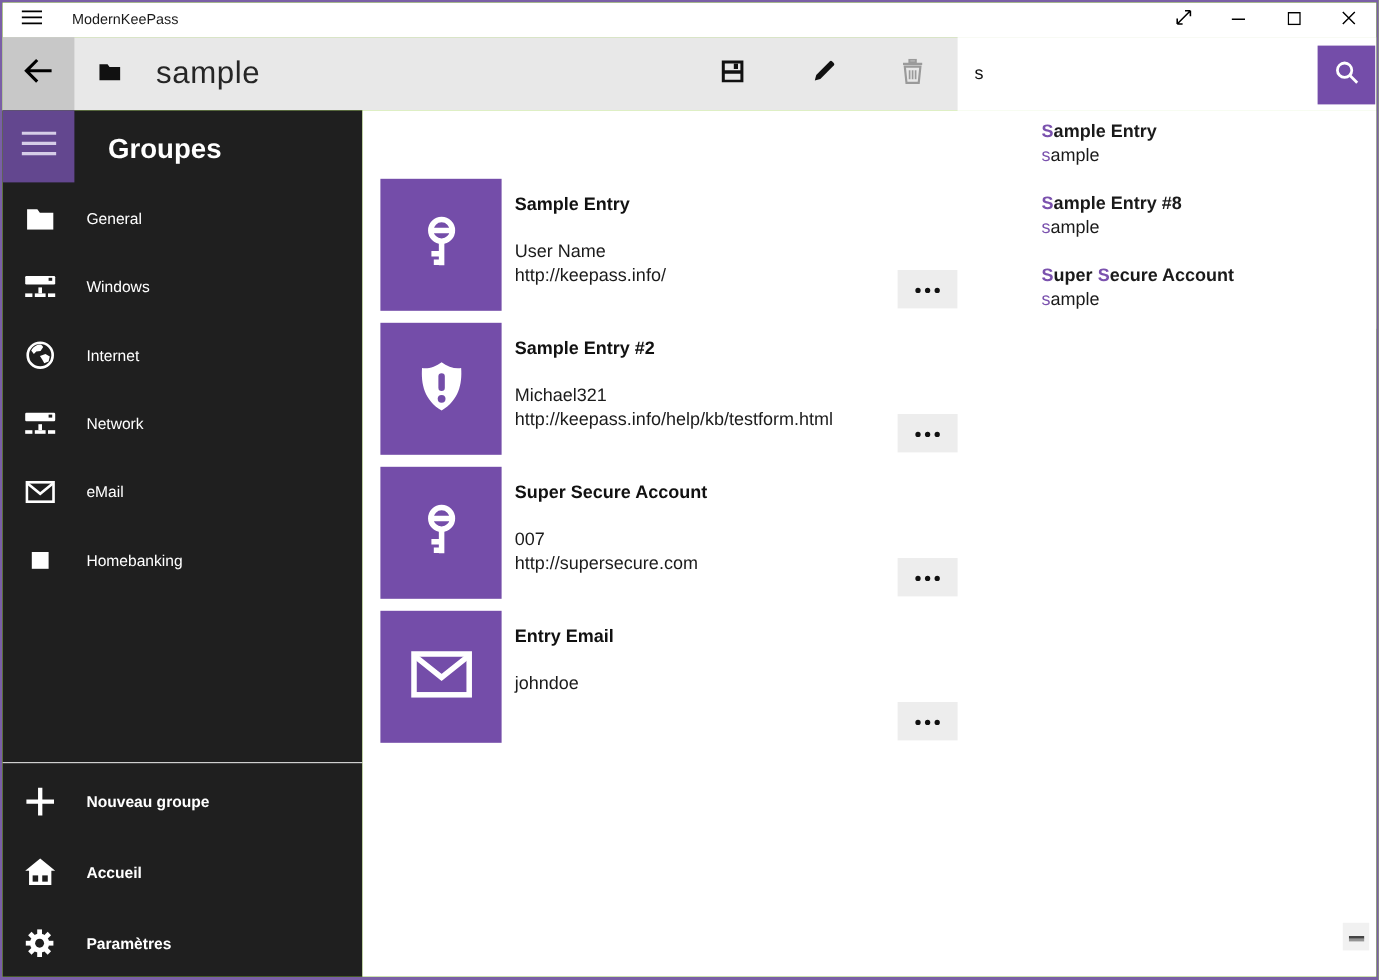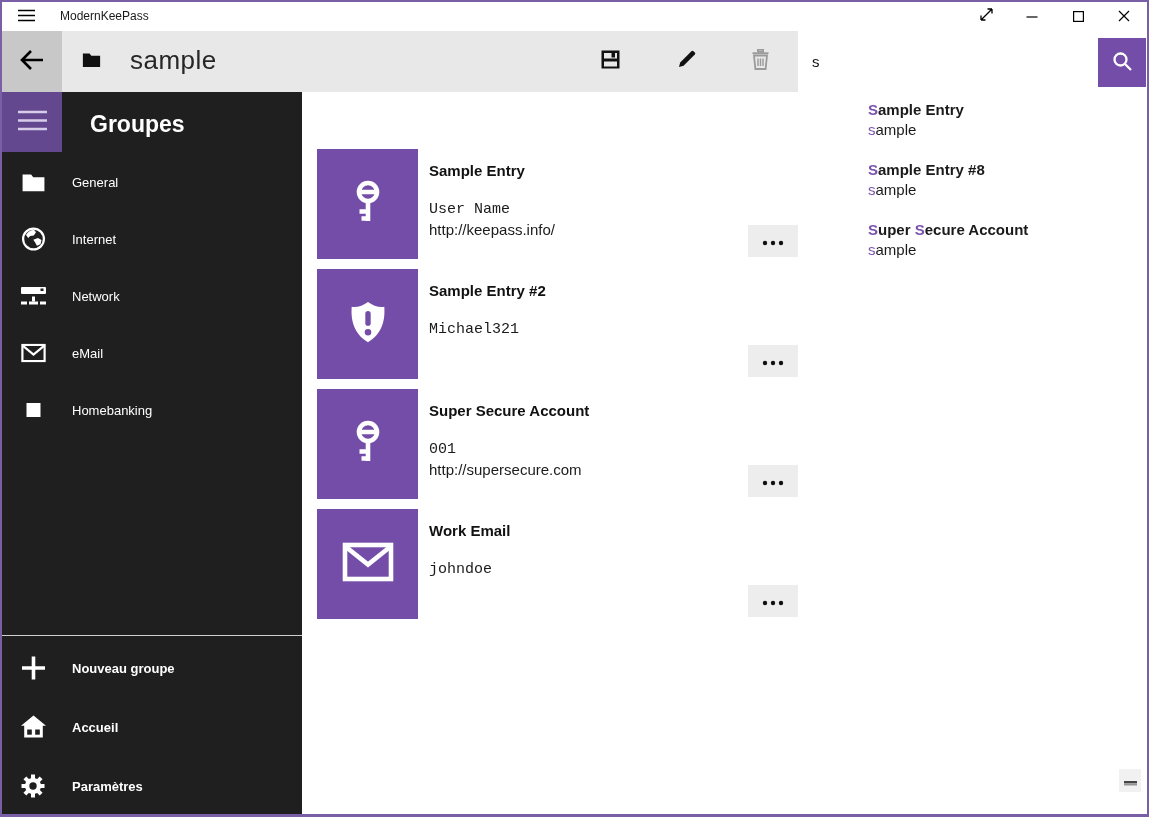--- a/index.html
+++ b/index.html
@@ -37,21 +37,21 @@
   .side-icon{position:absolute;left:17px;top:50%;transform:translateY(-50%);width:28px;display:flex;justify-content:center;}
   .side-label{position:absolute;left:70px;top:50%;transform:translateY(-50%);font-size:13px;}
   .side-sep{position:absolute;left:0;top:543px;width:100%;height:1px;background:#cfcfcf;}
   .side-footer-item{position:absolute;left:0;width:100%;height:58px;cursor:pointer;}
   .side-footer-item .side-label{font-weight:700;}
   
   .main{position:absolute;left:300px;top:90px;right:0;bottom:0;background:#fff;}
   .entry-row{position:absolute;left:15px;width:490px;height:110px;cursor:pointer;}
   .tile{position:absolute;left:0;top:0;width:101px;height:110px;background:#744da9;display:flex;align-items:center;justify-content:center;}
   .entry-title{position:absolute;left:112px;top:13px;font-size:15px;font-weight:700;color:#111;white-space:nowrap;}
-  .entry-user{position:absolute;left:112px;top:52px;font-size:15px;color:#1b1b1b;white-space:nowrap;font-family:Liberation Mono, monospace;}
+  .entry-user{position:absolute;left:112px;top:52px;font-size:15px;color:#1b1b1b;white-space:nowrap;}
   .entry-url{position:absolute;left:112px;top:72px;font-size:15px;color:#1b1b1b;white-space:nowrap;}
   .more-btn{position:absolute;left:431px;top:76px;width:50px;height:32px;background:#ededed;display:flex;align-items:center;justify-content:center;cursor:pointer;}
   
   .zoom-out-btn{position:absolute;left:1117px;top:767px;width:22px;height:23px;background:#f1f1f1;display:flex;align-items:center;justify-content:center;cursor:pointer;z-index:6;}
 </style>
 </head>
 <body>
 
 <div class="window">
 
@@ -162,43 +162,58 @@
     </div>
     <div class="side-header">Groupes</div>
     <div class="group-list" id="group-list">
         <div class="side-item">
           <span class="side-icon">
             <svg width="25" height="19" viewBox="0 0 25 20">
               <path fill="#fff" d="M1 2h9l2.2 3H24v15H1z"></path>
             </svg>
           </span>
           <span class="side-label">General</span>
-        </div>
-        <div class="side-item">
-          <span class="side-icon">
-            <svg width="25" height="25" viewBox="0 0 25 25">
-              <circle cx="12.5" cy="12.5" r="10.4" fill="none" stroke="#fff" stroke-width="2.2"></circle>
-              <path fill="#fff" d="M5 8.5c2-3.8 6.2-5.4 8.4-4.8l1.6 2-2.2 3.2-3.6.5-2 2zM12.3 13.2l4.6-1.6 3.6 2-1 4.2-3.6 1.5-1.6-3.1z"></path>
-            </svg>
-          </span>
-          <span class="side-label">Internet</span>
         </div>
         <div class="side-item">
           <span class="side-icon">
             <svg width="27" height="23" viewBox="0 0 27 23">
               <g fill="#fff">
                 <rect x="1" y="2.5" width="25" height="7" rx="1"></rect>
                 <rect x="1" y="17" width="6" height="3"></rect>
                 <rect x="20" y="17" width="6" height="3"></rect>
                 <rect x="9" y="17" width="9" height="3"></rect>
                 <rect x="12" y="12" width="3" height="5"></rect>
               </g>
               <rect x="20.5" y="4" width="3" height="2.5" fill="#1f1f1f"></rect>
             </svg>
           </span>
+          <span class="side-label">Windows</span>
+        </div>
+        <div class="side-item">
+          <span class="side-icon">
+            <svg width="25" height="25" viewBox="0 0 25 25">
+              <circle cx="12.5" cy="12.5" r="10.4" fill="none" stroke="#fff" stroke-width="2.2"></circle>
+              <path fill="#fff" d="M5 8.5c2-3.8 6.2-5.4 8.4-4.8l1.6 2-2.2 3.2-3.6.5-2 2zM12.3 13.2l4.6-1.6 3.6 2-1 4.2-3.6 1.5-1.6-3.1z"></path>
+            </svg>
+          </span>
+          <span class="side-label">Internet</span>
+        </div>
+        <div class="side-item">
+          <span class="side-icon">
+            <svg width="27" height="23" viewBox="0 0 27 23">
+              <g fill="#fff">
+                <rect x="1" y="2.5" width="25" height="7" rx="1"></rect>
+                <rect x="1" y="17" width="6" height="3"></rect>
+                <rect x="20" y="17" width="6" height="3"></rect>
+                <rect x="9" y="17" width="9" height="3"></rect>
+                <rect x="12" y="12" width="3" height="5"></rect>
+              </g>
+              <rect x="20.5" y="4" width="3" height="2.5" fill="#1f1f1f"></rect>
+            </svg>
+          </span>
           <span class="side-label">Network</span>
         </div>
         <div class="side-item">
           <span class="side-icon">
             <svg width="25" height="19" viewBox="0 0 25 19" fill="none" stroke="#fff" stroke-width="2.2">
               <rect x="1.4" y="1.4" width="22.2" height="16.2"></rect>
               <path d="M2 2.4l10.5 8.6L23 2.4"></path>
             </svg>
           </span>
           <span class="side-label">eMail</span>
@@ -272,54 +287,55 @@
       <div class="entry-row" style="top: 177px;">
         <div class="tile">
           <span><svg width="46" height="46" viewBox="0 0 48 48">
               <path fill="#fff" d="M24 3c5 4 12 6 17 5 1 14-2 28-17 37C9 36 6 22 7 8c5 1 12-1 17-5z"></path>
               <rect x="21.2" y="12.5" width="5.6" height="15.5" rx="2.8" fill="#744da9"></rect>
               <circle cx="24" cy="34.8" r="3.4" fill="#744da9"></circle>
             </svg></span>
         </div>
         <div class="entry-title">Sample Entry #2</div>
         <div class="entry-user">Michael321</div>
+        <div class="entry-url">http://keepass.info/help/kb/testform.html</div>
         <div class="more-btn">
           <span><svg width="22" height="6" viewBox="0 0 22 6" fill="#111">
               <circle cx="3" cy="3" r="2.2"></circle>
               <circle cx="11" cy="3" r="2.2"></circle>
               <circle cx="19" cy="3" r="2.2"></circle>
             </svg></span>
         </div>
       </div>
       <div class="entry-row" style="top: 297px;">
         <div class="tile">
           <span><svg width="48" height="48" viewBox="0 0 48 48" fill="none" stroke="#fff" stroke-width="4.6">
               <circle cx="24" cy="14" r="9"></circle>
               <path d="M15 14h18M24 23v20M24 33.5h-8.5M24 40.5h-6.5"></path>
             </svg></span>
         </div>
         <div class="entry-title">Super Secure Account</div>
-        <div class="entry-user">001</div>
+        <div class="entry-user">007</div>
         <div class="entry-url">http://supersecure.com</div>
         <div class="more-btn">
           <span><svg width="22" height="6" viewBox="0 0 22 6" fill="#111">
               <circle cx="3" cy="3" r="2.2"></circle>
               <circle cx="11" cy="3" r="2.2"></circle>
               <circle cx="19" cy="3" r="2.2"></circle>
             </svg></span>
         </div>
       </div>
       <div class="entry-row" style="top: 417px;">
         <div class="tile">
           <span><svg width="52" height="40" viewBox="0 0 52 40" fill="none" stroke="#fff" stroke-width="4.6">
               <rect x="3" y="3" width="46" height="34"></rect>
               <path d="M4 5l22 17.5L48 5"></path>
             </svg></span>
         </div>
-        <div class="entry-title">Work Email</div>
+        <div class="entry-title">Entry Email</div>
         <div class="entry-user">johndoe</div>
         <div class="more-btn">
           <span><svg width="22" height="6" viewBox="0 0 22 6" fill="#111">
               <circle cx="3" cy="3" r="2.2"></circle>
               <circle cx="11" cy="3" r="2.2"></circle>
               <circle cx="19" cy="3" r="2.2"></circle>
             </svg></span>
         </div>
       </div>
     </div>

